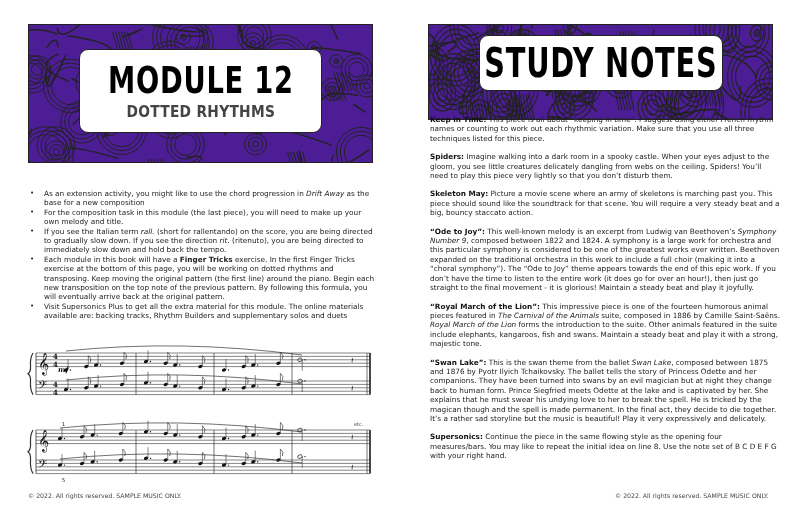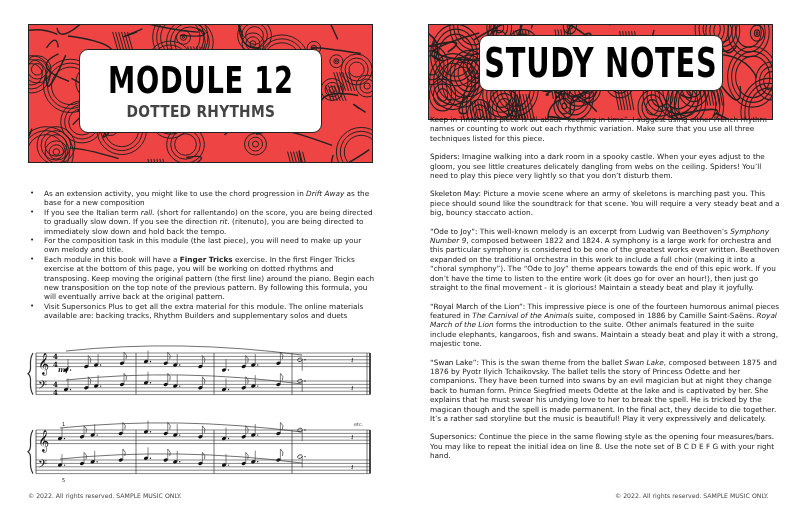--- a/index.html
+++ b/index.html
@@ -4,21 +4,21 @@
 <style>
   * { box-sizing: border-box; margin: 0; padding: 0; }
   html, body { width: 800px; height: 518px; background: #ffffff; overflow: hidden; }
   body { position: relative; font-family: "DejaVu Sans", sans-serif; color: #1a1a1a; }
 
   .page { position: absolute; top: 0; width: 400px; height: 518px; background: #fff; }
   .page.left { left: 0; }
   .page.right { left: 400px; }
 
   
-  .banner { position: absolute; border: 1.5px solid #222; overflow: hidden; background: #ef4444; }
+  .banner { position: absolute; border: 1.5px solid #222; overflow: hidden; background: #4c1d95; }
   .banner svg.doodle { position: absolute; left: 0; top: 0; width: 100%; height: 100%; }
   .banner .inner {
     position: absolute; background: #fff; border: 1.5px solid #222; border-radius: 9px;
     display: flex; flex-direction: column; align-items: center; justify-content: center;
   }
   .left .banner { left: 28px; top: 24px; width: 345px; height: 139px; }
   .left .banner .inner { left: 50px; top: 24px; width: 243px; height: 84px; }
   .right .banner { left: 28px; top: 24px; width: 345px; height: 96px; }
   .right .banner .inner { left: 50px; top: 10px; width: 244px; height: 56px; }
 
@@ -37,21 +37,21 @@
   
   .text { position: absolute; font-family: "DejaVu Sans", sans-serif; font-size: 7.3px; line-height: 9.4px; color: #222; }
   .left .text.intro { left: 28px; top: 174px; width: 348px; }
   .bullets { list-style: none; margin-top: 15px; }
   .bullets li { position: relative; padding-left: 16px; }
   .bullets li::before { content: "•"; position: absolute; left: 2px; top: 0; font-size: 7px; }
   .bullets li + li { margin-top: 0; }
 
   .right .text.notes { left: 30px; top: 115px; width: 350px; }
   .note { margin-bottom: 9px; }
-  .note b { font-weight: normal; color: #111; }
+  .note b { font-weight: bold; color: #111; }
   .note i { font-style: italic; }
 
   .copyright { position: absolute; font-size: 6.2px; color: #444; font-family: "DejaVu Sans", sans-serif; }
   .left .copyright { left: 28px; top: 492px; }
   .right .copyright { left: 215px; top: 492px; }
 
   
   .music { position: absolute; left: 24px; width: 350px; }
   .music svg { width: 100%; height: 100%; display: block; }
   .music.line1 { top: 340px; height: 66px; }
@@ -272,22 +272,22 @@
       </svg>
     <div class="inner">
       <div class="title-big">MODULE 12</div>
       <div class="subtitle">DOTTED RHYTHMS</div>
     </div>
   </div>
 
   <div class="text intro">
     <ul class="bullets">
       <li><span>As an extension activity, you might like to use the chord progression in </span><i>Drift Away</i><span> as the base for a new composition</span></li>
+      <li><span>For the composition task in this module (the last piece), you will need to make up your own melody and title.</span></li>
       <li><span>If you see the Italian term </span><i>rall.</i><span> (short for rallentando) on the score, you are being directed to gradually slow down. If you see the direction </span><i>rit.</i><span> (ritenuto), you are being directed to immediately slow down and hold back the tempo.</span></li>
-      <li><span>For the composition task in this module (the last piece), you will need to make up your own melody and title.</span></li>
       <li><span>Each module in this book will have a </span><b>Finger Tricks</b><span> exercise. In the first Finger Tricks exercise at the bottom of this page, you will be working on dotted rhythms and transposing. Keep moving the original pattern (the first line) around the piano. Begin each new transposition on the top note of the previous pattern. By following this formula, you will eventually arrive back at the original pattern.</span></li>
       <li><span>Visit Supersonics Plus to get all the extra material for this module. The online materials available are: backing tracks, Rhythm Builders and supplementary solos and duets</span></li>
     </ul>
   </div>
 
   <div class="music line1">
     <svg viewBox="0 0 350 66" id="staff1">
         <g stroke="#333" fill="#111">
           <line x1="12" y1="13" x2="346" y2="13" stroke-width="0.6"></line>
           <line x1="12" y1="16.4" x2="346" y2="16.4" stroke-width="0.6"></line>

